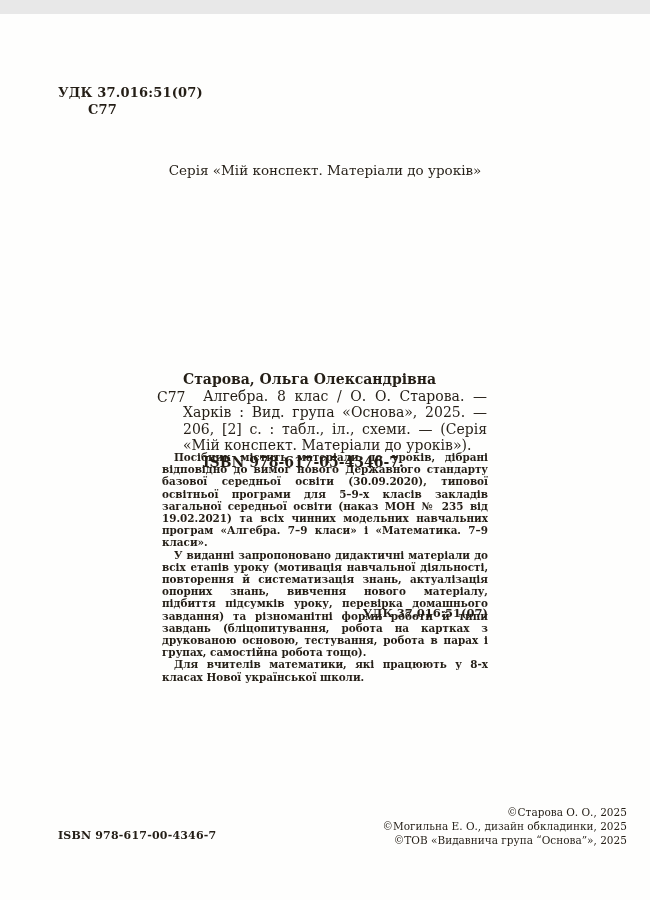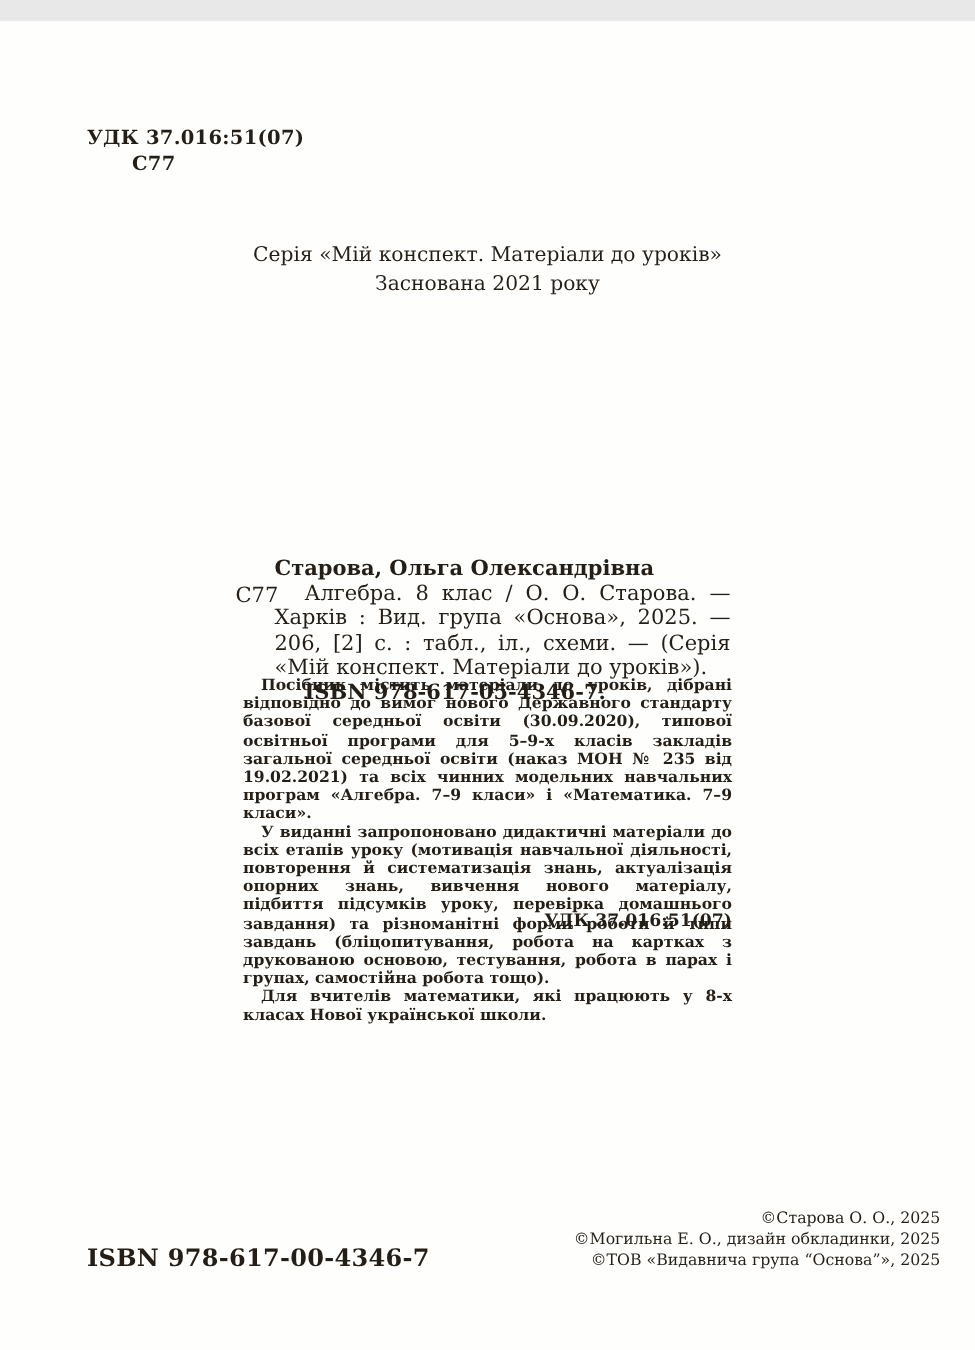--- a/index.html
+++ b/index.html
@@ -89,21 +89,21 @@
     width: 326px;
     text-align: right;
     font-size: 11.5px;
     font-weight: bold;
   }
   
   .isbn-bottom {
     position: absolute;
     left: 58px;
     top: 815px;
-    font-size: 16px;
+    font-size: 11px;
     font-weight: bold;
     letter-spacing: 0.2px;
   }
   
   .copyright {
     position: absolute;
     left: 374px;
     top: 791px;
     font-size: 10.5px;
     line-height: 14.2px;
@@ -122,21 +122,20 @@
 
 <div class="page">
 
   <div class="udk-top">
     <div>УДК 37.016:51(07)</div>
     <div class="code">С77</div>
   </div>
 
   <div class="series">
     <div>Серія «Мій конспект. Матеріали до уроків»</div>
-    <div>Заснована 2021 року</div>
   </div>
 
   <div class="card">
     <div class="card-author">Старова, Ольга Олександрівна</div>
     <div class="card-code">С77</div>
     <p class="card-entry">Алгебра. 8 клас / О. О. Старова. — Харків : Вид. група «Основа», 2025. — 206, [2] с. : табл., іл., схеми. — (Серія «Мій конспект. Матеріали до уроків»).</p>
     <div class="card-isbn">ISBN 978-617-05-4346-7.</div>
   </div>
 
   <div class="annotation">

